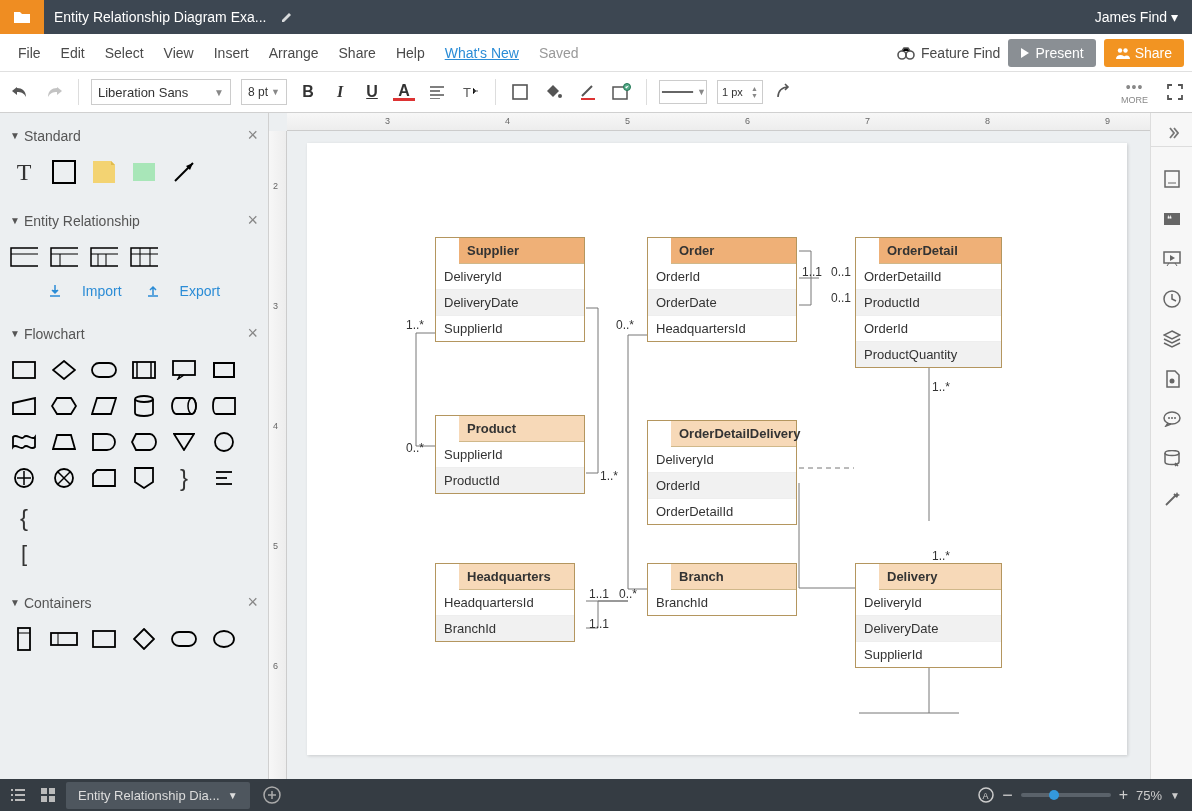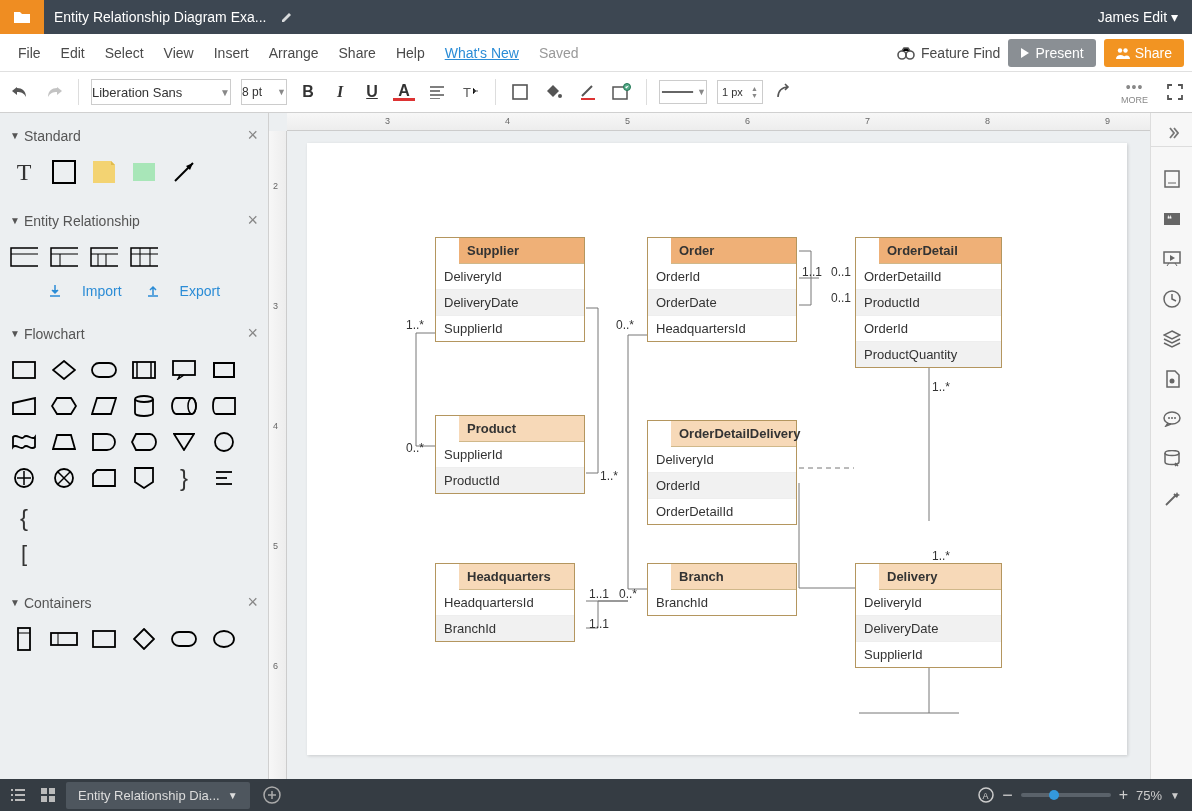--- a/index.html
+++ b/index.html
@@ -19,21 +19,21 @@
 .menubar .present { background: #8a8f94; }
 .menubar .share { background: #f29422; }
 .toolbar-row { height: 41px; border-bottom: 1px solid #d0d0d0; display: flex; }
 .shapes-head { width: 269px; border-right: 1px solid #d0d0d0; display: flex; align-items: center; padding: 0 10px; gap: 8px; }
 .shapes-head .cog { font-size: 16px; color: #555; }
 .shapes-head .title { font-weight: 600; font-size: 15px; color: #3a3a3a; }
 .shapes-head .right { margin-left: auto; display: flex; gap: 10px; }
 .tb { flex: 1; display: flex; align-items: center; padding: 0 8px; gap: 10px; }
 .tb .sep { width: 1px; height: 26px; background: #ddd; margin: 0 2px; }
 .tb .ico { width: 24px; height: 24px; display: flex; align-items: center; justify-content: center; color: #444; cursor: pointer; }
-.tb select, .tb .sel { height: 26px; border: 1px solid #ccc; background: #fff; padding: 0 0; font-size: 13px; }
+.tb select, .tb .sel { height: 26px; border: 1px solid #ccc; background: #fff; padding: 0 6px; font-size: 13px; }
 .tb .fontsel { width: 140px; display: flex; align-items: center; justify-content: space-between; }
 .tb .ptsel { width: 46px; display: flex; align-items: center; justify-content: space-between; font-size: 12px; }
 .tb .linesel { width: 48px; border: 1px solid #ccc; height: 24px; display: flex; align-items: center; justify-content: center; }
 .tb .pxsel { width: 46px; border: 1px solid #ccc; height: 24px; display: flex; align-items: center; padding: 0 4px; font-size: 11px; justify-content: space-between; }
 .tb .fmt { font-weight: bold; font-size: 16px; width: 22px; text-align: center; cursor: pointer; }
 .tb .more { margin-left: auto; display: flex; flex-direction: column; align-items: center; font-size: 9px; color: #888; cursor: pointer; }
 .tb .fs { margin-left: 8px; cursor: pointer; }
 .main { display: flex; height: 666px; }
 .sidebar { width: 269px; background: #eceff1; border-right: 1px solid #d0d0d0; overflow-y: auto; position: relative; }
 .sidebar::-webkit-scrollbar { width: 9px; }
@@ -83,21 +83,21 @@
     <svg width="18" height="14" viewBox="0 0 18 14">
         <path fill="#fff" d="M1 2h6l2 2h8v9H1z"></path>
       </svg>
   </div>
   <div class="title">Entity Relationship Diagram Exa...</div>
   <div class="pencil">
     <svg width="14" height="14" viewBox="0 0 14 14">
         <path fill="#fff" d="M2 10l7-7 2 2-7 7H2v-2z"></path>
       </svg>
   </div>
-  <div class="user">James Edit ▾</div>
+  <div class="user">James Find ▾</div>
 </div>
 
 <div class="menubar">
   <div class="item">File</div>
   <div class="item">Edit</div>
   <div class="item">Select</div>
   <div class="item">View</div>
   <div class="item">Insert</div>
   <div class="item">Arrange</div>
   <div class="item">Share</div>

